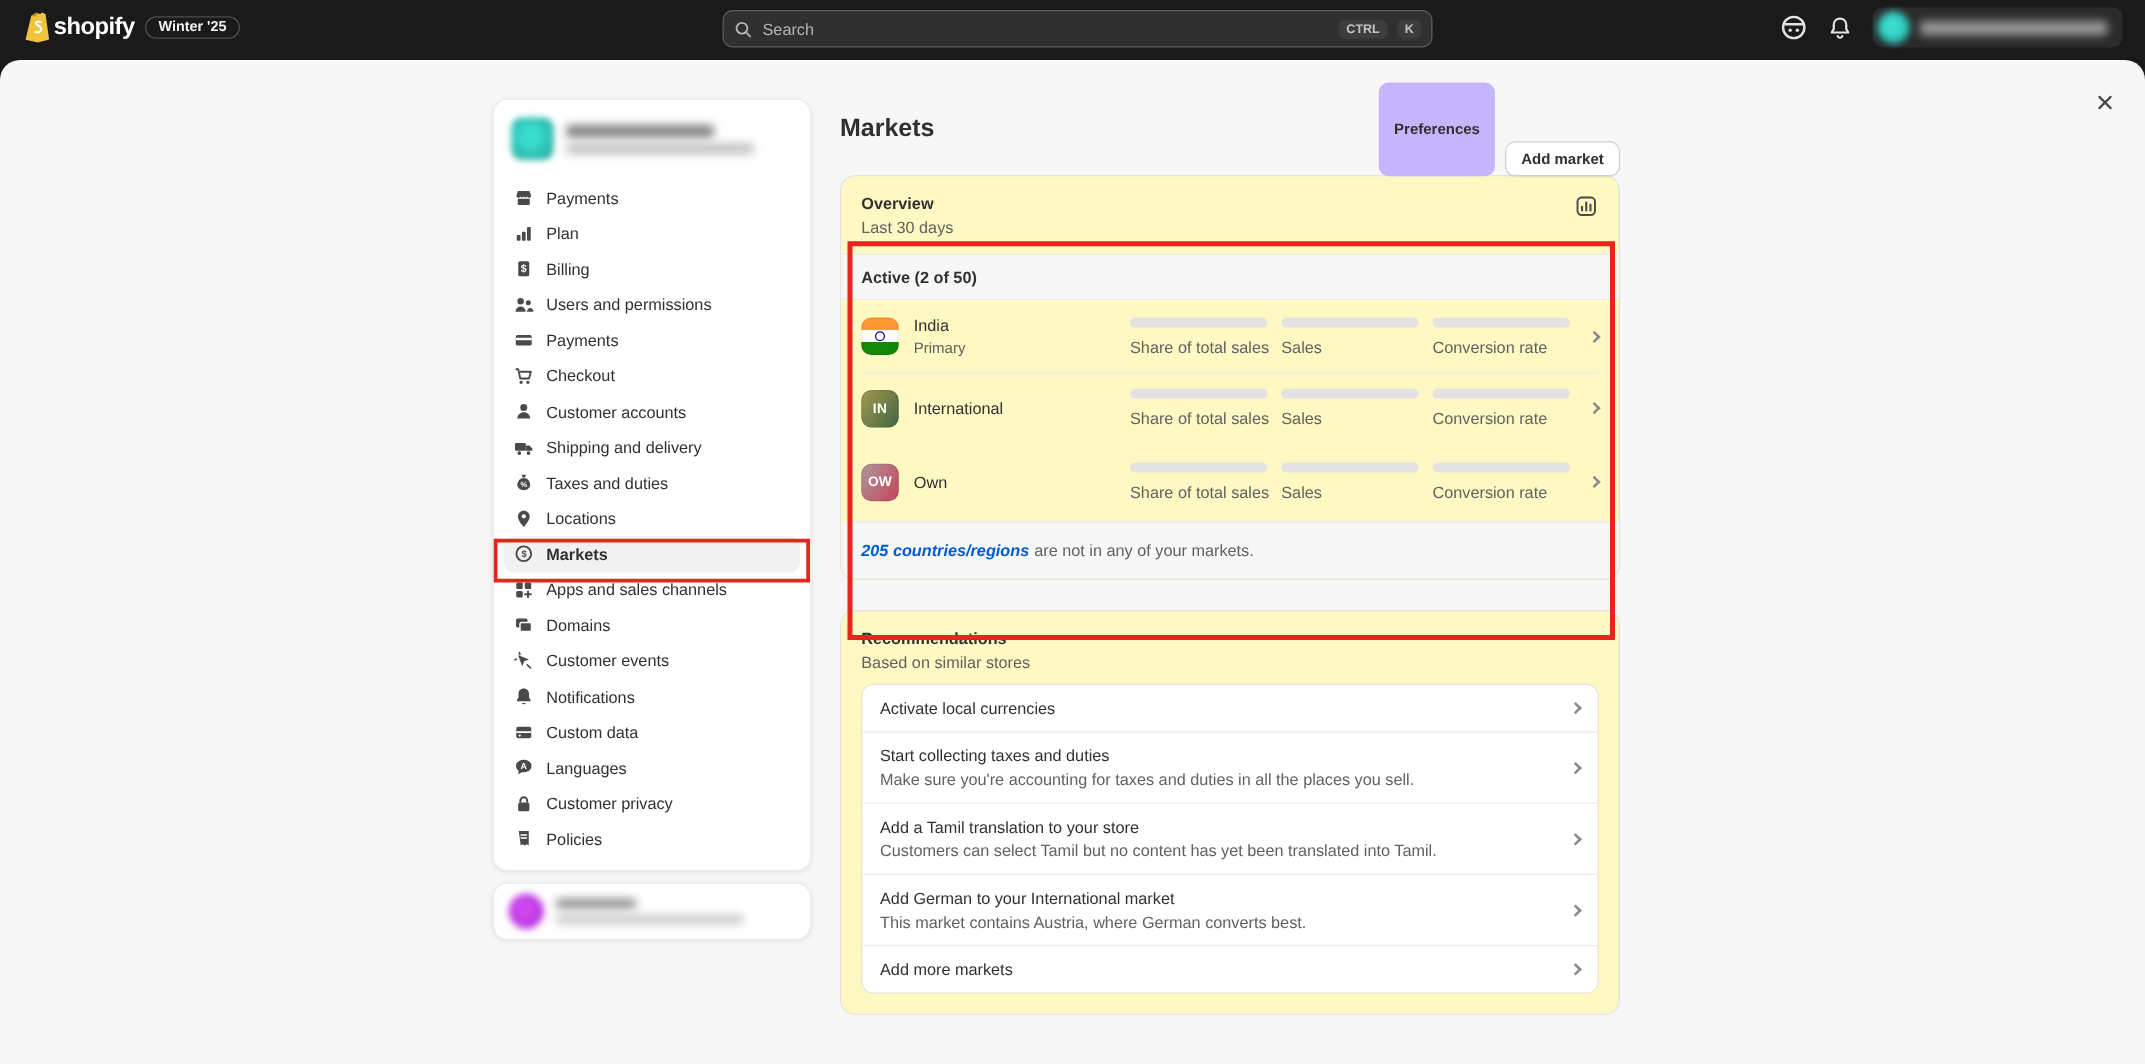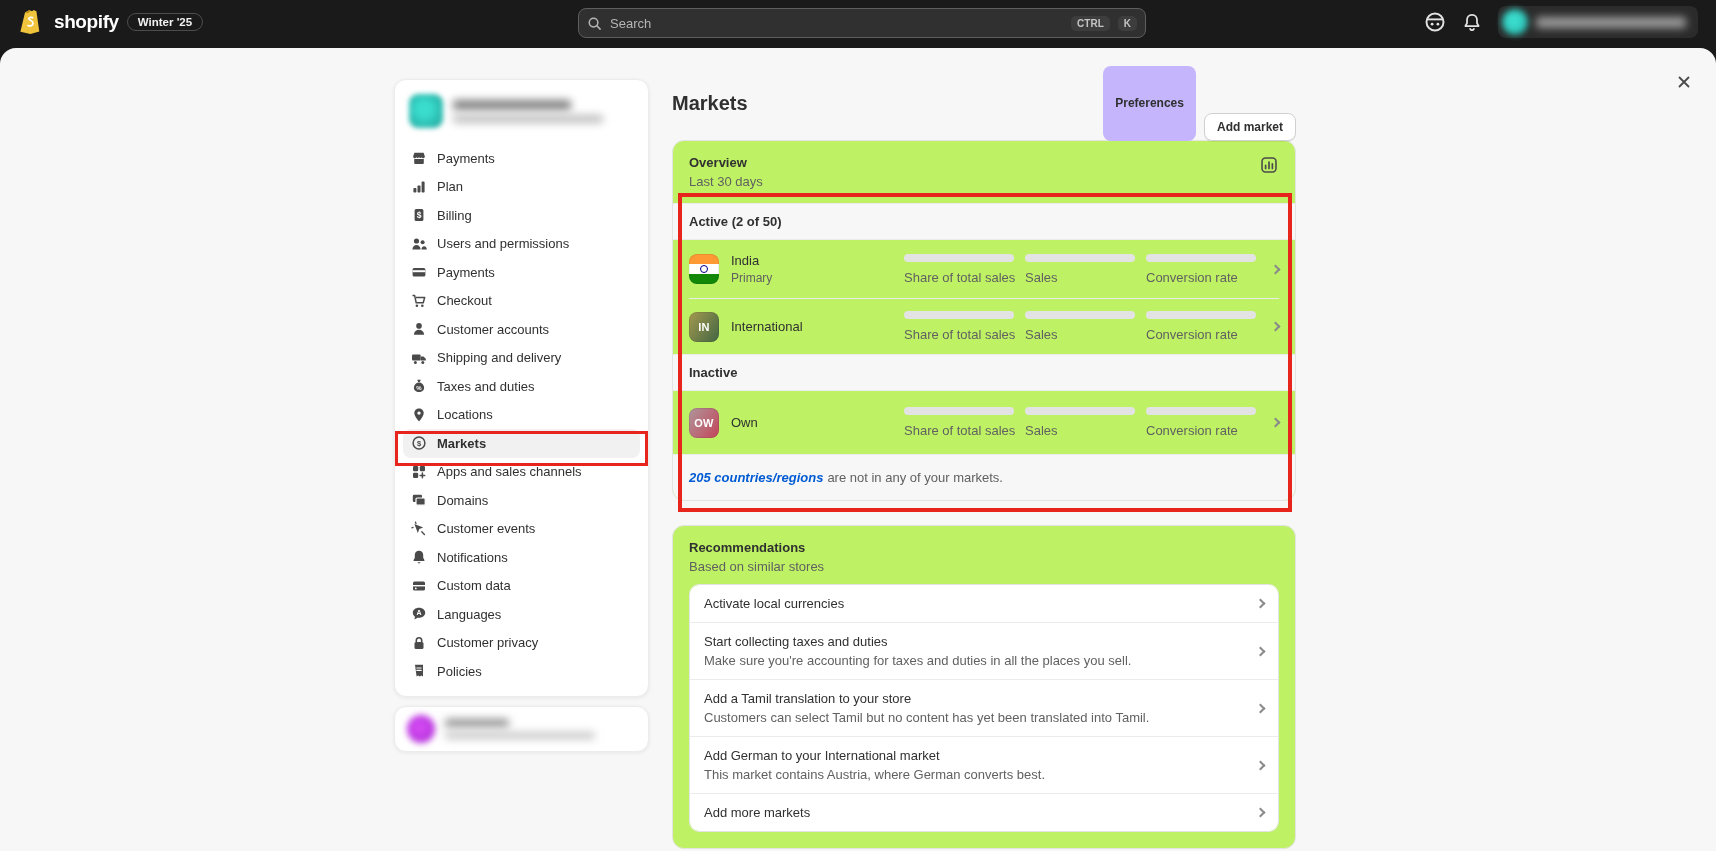--- a/index.html
+++ b/index.html
@@ -7,21 +7,21 @@
   body {
     background:#1a1a1a;
     font-family:"Liberation Sans", sans-serif;
     position:relative;
     overflow:hidden;
     -webkit-font-smoothing:antialiased;
   }
   
   .topbar { position:absolute; top:0; left:0; width:100%; height:44px;
     display:flex; align-items:center; padding:0 18px; }
-  .brand { display:flex; align-items:center; gap:12px; }
+  .brand { display:flex; align-items:center; gap:1px; }
   .wordmark { color:#fff; font-size:19px; font-weight:700; letter-spacing:-0.4px; }
   .season-badge { margin-left:8px; border:1.5px solid #4d4d4d; border-radius:11px;
     color:#f1f1f1; font-size:11.5px; font-weight:700; padding:2px 10px; }
   .searchbar { position:absolute; left:578px; top:8px; width:568px; height:30px;
     background:#303030; border:1px solid #5e5e5e; border-radius:8px;
     display:flex; align-items:center; gap:8px; padding:0 8px; }
   .searchbar input { flex:1; background:transparent; border:none; outline:none;
     color:#e3e3e3; font-size:13px; font-family:"Liberation Sans",sans-serif; }
   .searchbar input::placeholder { color:#b5b5b5; }
   .key { background:#3d3d3d; border-radius:5px; padding:2px 6px; font-size:10px;
@@ -56,21 +56,21 @@
     box-shadow:0 1px 4px rgba(0,0,0,.07); display:flex; align-items:center; gap:10px; padding:0 12px; }
   
   .main { position:absolute; left:672px; top:40px; width:624px; }
   .title-row { display:flex; align-items:center; height:30px; }
   .page-title { font-size:20px; font-weight:700; color:#303030; }
   .title-actions { margin-left:auto; display:flex; gap:8px; }
   .btn { font-size:12px; font-weight:650; color:#303030; border-radius:8px;
     padding:6px 12px; cursor:pointer; border:none; font-family:"Liberation Sans",sans-serif; }
   .btn-gray { background:#c4b5fd; }
   .btn-white { background:#fff; border:1px solid #d0d0d0; box-shadow:0 1px 0 rgba(0,0,0,.06);margin-top:47px; }
-  .card { background:#bef264; border:1px solid #e3e3e3; border-radius:12px; overflow:hidden; }
+  .card { background:#fef9c3; border:1px solid #e3e3e3; border-radius:12px; overflow:hidden; }
   .overview-card { margin-top:22px; }
   .card-header { padding:14px 16px; position:relative; }
   .card-title { font-size:13px; font-weight:700; color:#303030; }
   .card-sub { font-size:13px; color:#616161; margin-top:4px; }
   .report-btn { position:absolute; right:14px; top:12px; width:24px; height:24px;
     display:flex; align-items:center; justify-content:center; border-radius:6px; cursor:pointer; }
   .band { background:#f7f7f7; border-top:1px solid #ebebeb; border-bottom:1px solid #ebebeb;
     padding:10px 16px; font-size:13px; font-weight:700; color:#303030; }
   .market-row { display:flex; align-items:center; padding:13px 16px; cursor:pointer; }
   .market-row.slim { padding:12px 16px; }
@@ -391,21 +391,20 @@
               <div class="mlabel">Sales</div>
             </div>
           <div class="metric m3">
               <div class="pill"></div>
               <div class="mlabel">Conversion rate</div>
             </div>
         </div>
         <span class="chev"></span>
       </div>
 
-      <div class="band">Inactive</div>
 
       <div class="market-row own">
         <div class="badge badge-ow">OW</div>
         <div class="mk-names">
           <div class="mk-name">Own</div>
         </div>
         <div class="metrics">
           <div class="metric m1">
               <div class="pill"></div>
               <div class="mlabel">Share of total sales</div>

